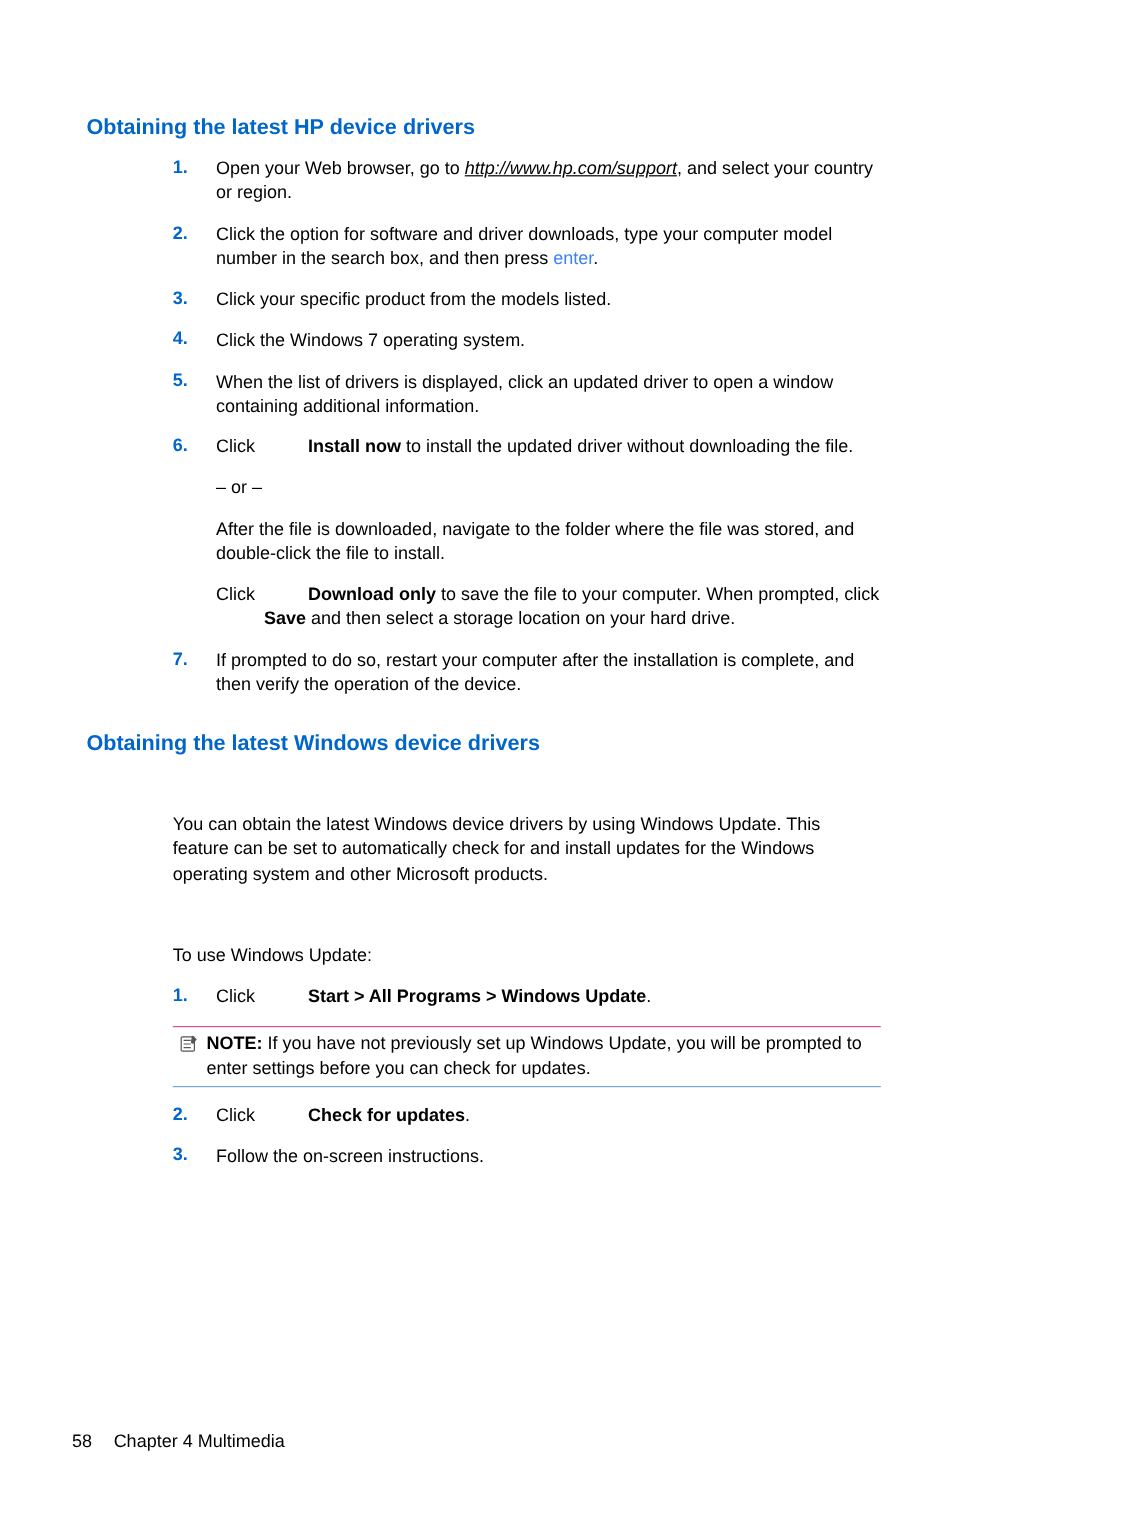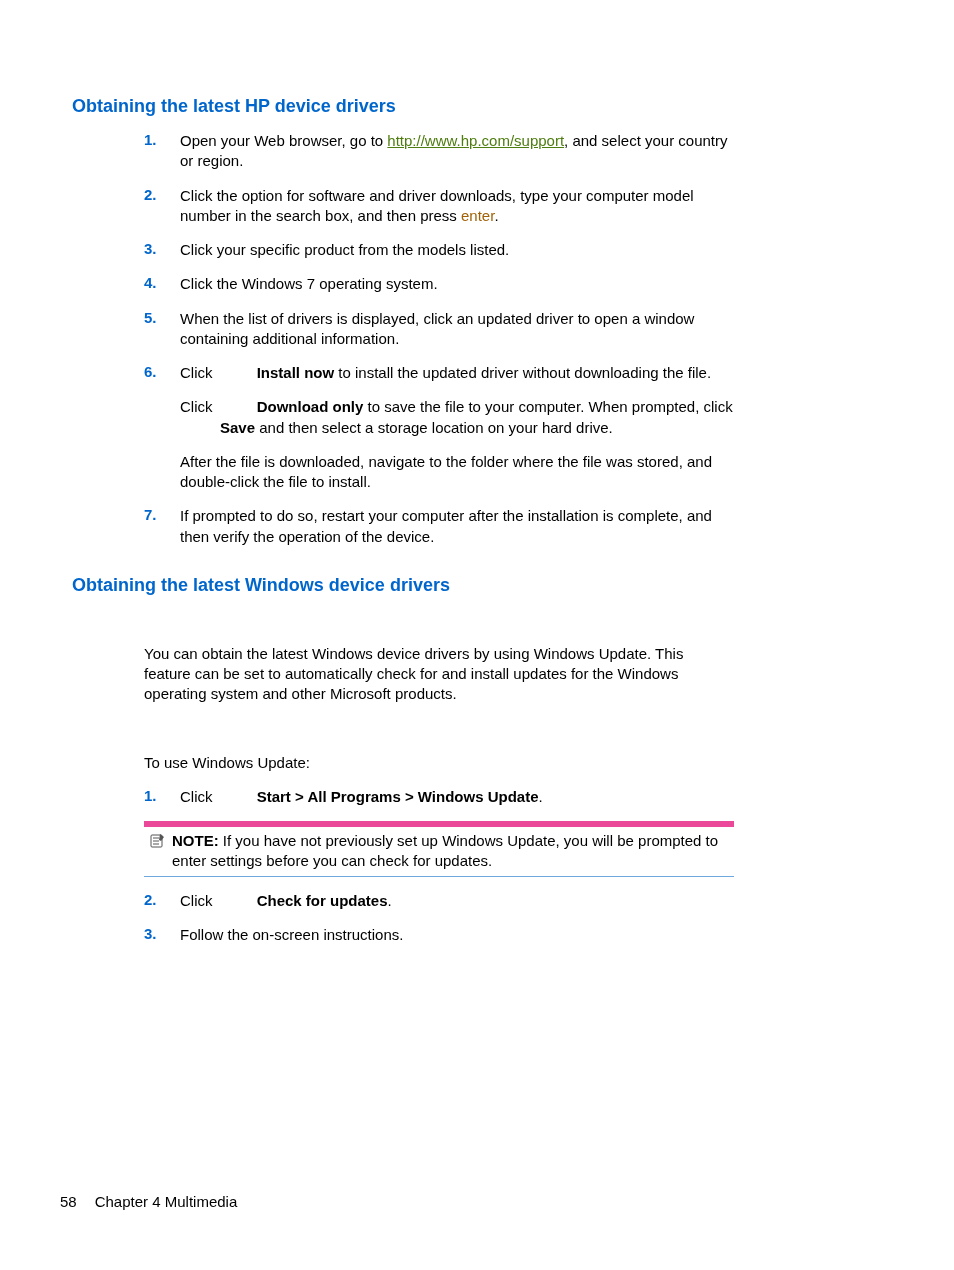--- a/index.html
+++ b/index.html
@@ -6,26 +6,26 @@
   html, body { width: 954px; height: 1270px; background: #fff; font-family: Arial, Helvetica, sans-serif; color: #000; }
   .page { position: relative; width: 806px; height: 1270px; padding: 96px 72px 0 72px; }
   .h2 { color: #0066cc; font-weight: bold; font-size: 18px; margin-bottom: 14px; }
   .h2.second { margin-top: 28px; }
   .list { margin-left: 72px; }
   .item { display: flex; margin-bottom: 14px; }
   .num { color: #0066cc; font-weight: bold; font-size: 15px; width: 36px; flex-shrink: 0; }
   .body { font-size: 15px; line-height: 1.35; flex: 1; }
   .body p { margin-bottom: 14px; }
   .body p:last-child { margin-bottom: 0; }
-  a.link { color: #4d7c0f; text-decoration: underline; }
-  .kw { color: #a16207; }
+  a.link { color: #000000; text-decoration: underline; font-style: italic; }
+  .kw { color: #3b82f6; }
   b { font-weight: bold; padding-left: 40px; }
   .intro { margin-left: 72px; font-size: 15px; line-height: 1.35; margin-bottom: 14px; margin-top: 48px; }
   .note-wrap { margin-left: 72px; margin-bottom: 14px; }
-  .note { border-top: 6px solid #ec4899; border-bottom: 1px solid #6fa8dc; padding: 4px 0 4px 0; display: flex; align-items: flex-start; }
+  .note { border-top: 1px solid #ec4899; border-bottom: 1px solid #6fa8dc; padding: 4px 0 4px 0; display: flex; align-items: flex-start; }
   .note-icon { width: 28px; flex-shrink: 0; display:flex; align-items:flex-start; justify-content:center; padding-top:2px; }
   .note-body { font-size: 15px; line-height: 1.35; flex: 1; }
   .note-label { font-weight: bold; }
   .footer { position: absolute; left: 60px; bottom: 60px; font-size: 15px; }
   .footer .pg { margin-right: 18px; }
 </style>
 </head>
 <body>
 
 <div class="page">
@@ -54,22 +54,23 @@
       <div class="body">Click the Windows 7 operating system.</div>
     </div>
     <div class="item">
       <div class="num">5.</div>
       <div class="body">When the list of drivers is displayed, click an updated driver to open a window containing additional information.</div>
     </div>
     <div class="item">
       <div class="num">6.</div>
       <div class="body">
         <p><span>Click </span><b>Install now</b><span> to install the updated driver without downloading the file.</span></p>
+        <p>– or –</p>
+        <p>After the file is downloaded, navigate to the folder where the file was stored, and double-click the file to install.</p>
         <p><span>Click </span><b>Download only</b><span> to save the file to your computer. When prompted, click </span><b>Save</b><span> and then select a storage location on your hard drive.</span></p>
-        <p>After the file is downloaded, navigate to the folder where the file was stored, and double-click the file to install.</p>
       </div>
     </div>
     <div class="item">
       <div class="num">7.</div>
       <div class="body">If prompted to do so, restart your computer after the installation is complete, and then verify the operation of the device.</div>
     </div>
   </div>
 
   <div class="h2 second">Obtaining the latest Windows device drivers</div>
 

